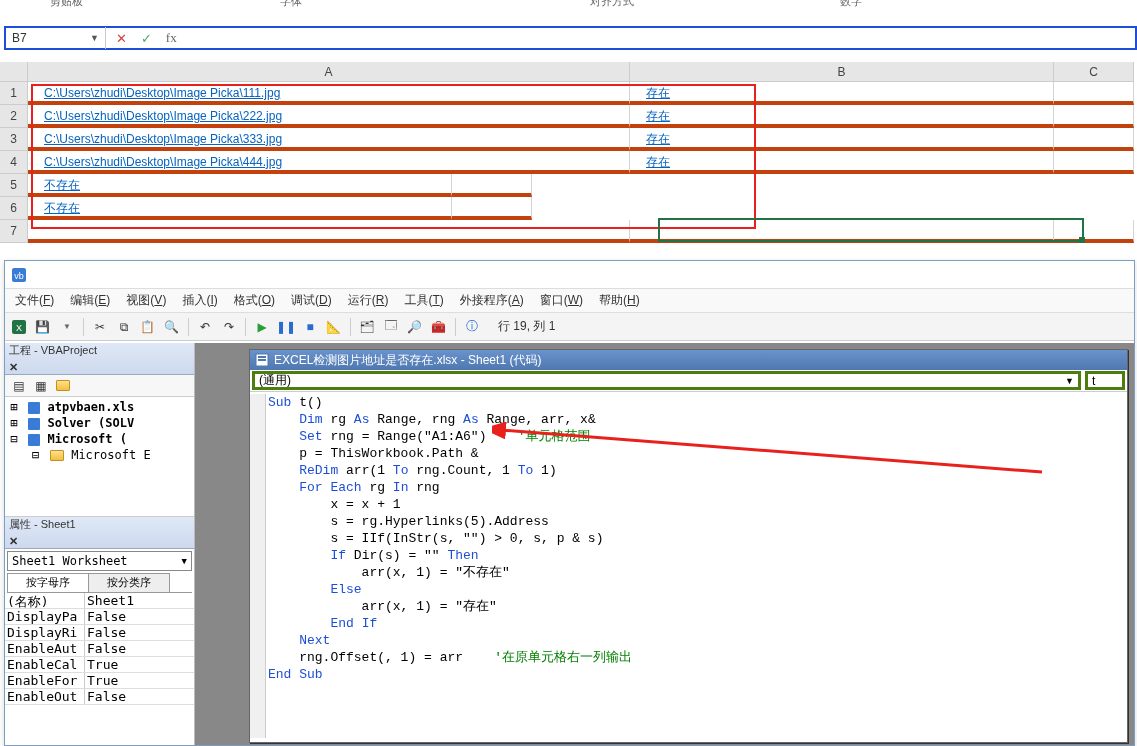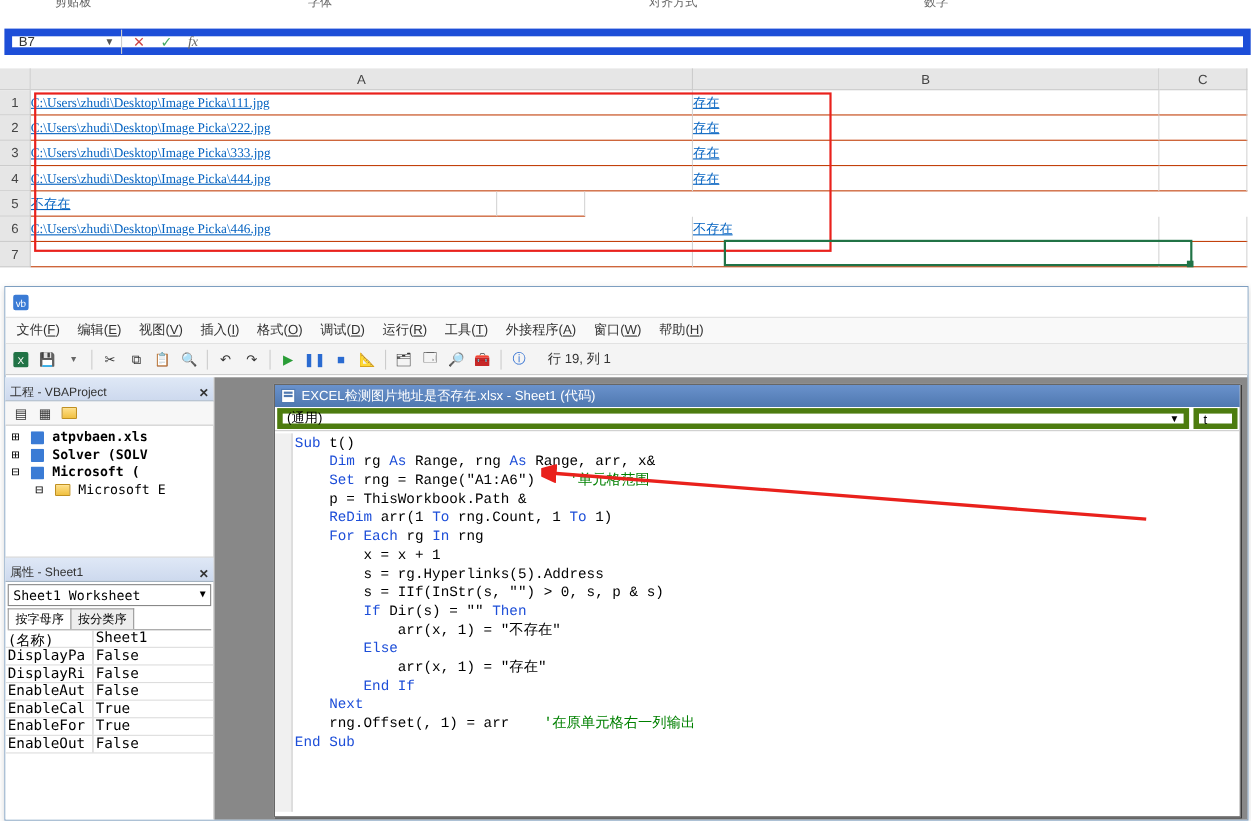--- a/index.html
+++ b/index.html
@@ -3,41 +3,41 @@
 <meta charset="utf-8">
 <style>
   * { box-sizing: border-box; margin: 0; padding: 0; }
   body { font-family: "Microsoft YaHei", Arial, sans-serif; font-size: 12px; background: #fff; overflow: hidden; width: 1137px; height: 746px; position: relative; }
 
   
   .ribbon-frag { position: absolute; top: 0; left: 0; right: 0; height: 8px; color: #666; font-size: 11px; }
   .ribbon-frag span { position: absolute; top: -6px; }
 
   
-  .namebar { position: absolute; top: 26px; left: 4px; right: 0; height: 24px; display: flex; align-items: center; border: 7px solid #1d4ed8; background: #fff;}
+  .namebar { position: absolute; top: 26px; left: 4px; right: 0; height: 24px; display: flex; align-items: center; border: 2px solid #1d4ed8; background: #fff;}
   .namebox { width: 100px; height: 22px; border-right: 1px solid #ccc; padding: 0 6px; display: flex; align-items: center; justify-content: space-between; font-size: 12px; color: #333;}
   .namebox-dd { color: #555; font-size: 9px; }
   .fx-icons { display: flex; align-items: center; gap: 14px; padding: 0 10px; color: #aaa; font-size: 13px;}
   .fx-icons span { cursor: default; }
-  .fx-label { font-style: italic; font-family: "Times New Roman", serif; color: #666; }
+  .fx-label { font-family: "Times New Roman", serif; color: #666; }
   .formula-input { flex: 1; border: none; height: 100%; }
 
   
   .grid-wrap { position: absolute; top: 62px; left: 0; right: 0; height: 190px; background: #fff; overflow: hidden;}
   .corner { position: absolute; top: 0; left: 0; width: 28px; height: 20px; background: #e6e6e6; border-right: 1px solid #ccc; border-bottom: 1px solid #ccc;}
   .colhdrs { position: absolute; top: 0; left: 28px; right: 0; height: 20px; display: flex; }
   .colhdr { background: #e6e6e6; border-right: 1px solid #ccc; border-bottom: 1px solid #ccc; text-align: center; line-height: 20px; color: #444; font-size: 12px;}
   .colA { width: 602px; }
   .colB { width: 424px; }
   .colC { width: 80px; }
   .rowhdrs { position: absolute; top: 20px; left: 0; width: 28px; }
   .rowhdr { height: 23px; background: #e6e6e6; border-right: 1px solid #ccc; border-bottom: 1px solid #ccc; text-align: center; line-height: 23px; color: #444;}
   .cells { position: absolute; top: 20px; left: 28px; right: 0; }
   .row { display: flex; height: 23px; }
-  .cell { border-right: 1px solid #d4d4d4; border-bottom: 1px solid #c2410c; padding: 0 0; line-height: 22px; overflow: hidden; white-space: nowrap; font-family: Liberation Serif, serif;}
+  .cell { border-right: 1px solid #d4d4d4; border-bottom: 4px solid #c2410c; padding: 0 16px; line-height: 22px; overflow: hidden; white-space: nowrap;}
   .cell.A { width: 602px; }
   .cell.B { width: 424px; }
   .cell.C { width: 80px; }
   .hlink { color: #0563c1; text-decoration: underline; cursor: pointer; }
   .redbox { position: absolute; border: 2px solid #e9211c; pointer-events: none; }
   .redbox1 { top: 84px; left: 31px; width: 725px; height: 145px; }
   .sel-b7 { position: absolute; border: 2px solid #217346; pointer-events: none; top: 218px; left: 658px; width: 426px; height: 24px; }
   .sel-b7::after { content:""; position:absolute; right:-3px; bottom:-3px; width:6px; height:6px; background:#217346;}
 
   
@@ -49,43 +49,43 @@
   .vbe-toolbar { height: 28px; display: flex; align-items: center; gap: 4px; padding: 0 4px; border-bottom: 1px solid #ccc; background: #f4f4f4;}
   .tb-btn { width: 20px; height: 20px; display: inline-flex; align-items: center; justify-content: center; font-size: 12px; color: #333; border-radius: 2px;}
   .tb-sep { width: 1px; height: 18px; background: #ccc; margin: 0 2px;}
   .tb-run { color: #2a9d37; }
   .tb-pause { color: #2a6bd1; }
   .tb-stop { color: #2a6bd1; }
   .tb-status { margin-left: 12px; color: #333; }
 
   .vbe-body { position: absolute; top: 82px; left: 0; right: 0; bottom: 0; display: flex; }
   .vbe-left { width: 190px; border-right: 1px solid #bbb; display: flex; flex-direction: column; background: #fff;}
-  .pane-title { height: 22px; background: linear-gradient(#dfe8f6,#cdd9ee); border-bottom: 1px solid #9ab; display: flex; align-items: flex-end; justify-content: space-between; padding: 0 4px; font-size: 11px; color: #333;}
+  .pane-title { height: 32px; background: linear-gradient(#dfe8f6,#cdd9ee); border-bottom: 1px solid #9ab; display: flex; align-items: flex-start; justify-content: space-between; padding: 0 4px; font-size: 11px; color: #333; flex-direction: column;}
   .pane-title .x { font-family: Arial; font-weight: bold; color: #333; cursor: pointer;}
   .proj-tb { height: 22px; border-bottom: 1px solid #ccc; background: #f7f7f7; display: flex; align-items: center; gap: 2px; padding: 0 4px;}
   .proj-tree { flex: 0 0 120px; overflow: hidden; font-family: "NSimSun","SimSun",monospace; font-size: 12px; padding: 2px 2px; border-bottom: 1px solid #ccc; line-height: 16px;}
   .tree-row { white-space: nowrap; }
   .tree-icon { display:inline-block; width:14px; text-align:center;}
   .bold { font-weight: bold; }
 
   .prop-pane { flex: 1; display: flex; flex-direction: column;}
   .prop-combo { height: 20px; border: 1px solid #888; margin: 2px; font-family: "NSimSun",monospace; font-size: 12px; display:flex; align-items:center; justify-content:space-between; padding: 0 4px;}
   .prop-tabs { height: 20px; display: flex; border-bottom: 1px solid #999; margin: 0 2px; font-size: 11px;}
-  .prop-tab { border: 1px solid #999; border-bottom: none; padding: 1px 6px; background: #fff; margin-right: -1px;}
+  .prop-tab { border: 1px solid #999; border-bottom: none; padding: 1px 18px; background: #fff; margin-right: -1px;}
   .prop-tab.inactive { background: #eee;}
   .prop-grid { flex:1; overflow: hidden; font-family: "NSimSun",monospace; font-size: 13px;}
   .prop-row { display:flex; height: 16px; border-bottom: 1px solid #ddd;}
   .prop-k { width: 80px; border-right: 1px solid #ccc; padding: 0 2px; overflow: hidden;}
   .prop-v { flex:1; padding: 0 2px;}
 
   .vbe-right { flex: 1; position: relative; background: #888; padding: 6px 2px 19px 54px;}
   .code-win { position: absolute; top: 6px; left: 54px; right: 6px; bottom: 2px; background: #fff; border: 1px solid #666; box-shadow: 1px 1px 0 #333;}
   .code-title { height: 20px; background: linear-gradient(#6a92cc,#4f78b0); color: #fff; display:flex; align-items:center; padding: 0 4px; gap:4px; font-size: 12px;}
   .code-dd-row { height: 22px; display:flex; border-bottom: 1px solid #ccc;}
-  .code-dd { border: 5px solid #4d7c0f; margin: 1px 2px; font-size: 12px; display:flex; align-items:center; justify-content:space-between; padding: 0 4px; background: #fff;}
+  .code-dd { border: 3px solid #4d7c0f; margin: 1px 2px; font-size: 12px; display:flex; align-items:center; justify-content:space-between; padding: 0 4px; background: #fff;}
   .code-dd.left { flex:1;}
   .code-dd.right { width: 40px;}
   .code-area { position: absolute; top: 44px; left: 18px; right: 4px; bottom: 4px; font-family: "NSimSun","SimSun","Courier New",monospace; font-size: 13px; line-height: 17px; white-space: pre; overflow: hidden; color: #000;}
   .code-gutter { position:absolute; top:44px; left:0; width:16px; bottom:4px; background:#f0f0f0; border-right:1px solid #ccc;}
   .kw { color: #1d4ed8; }
   .cm { color: #008000; }
 
   
   .arrow-svg { position: absolute; pointer-events: none; }
 
@@ -149,21 +149,20 @@
       <div class="row">
         <div class="cell A"><span class="hlink">C:\Users\zhudi\Desktop\Image Picka\444.jpg</span></div>
         <div class="cell B"><span class="hlink">存在</span></div>
         <div class="cell C"></div>
       </div>
       <div class="row">
         <div class="cell B"><span class="hlink">不存在</span></div>
         <div class="cell C"></div>
       </div>
       <div class="row">
-        <div class="cell A"><span class="hlink">C:\Users\zhudi\Desktop\Image Picka\446.jpg</span></div>
         <div class="cell B"><span class="hlink">不存在</span></div>
         <div class="cell C"></div>
       </div>
       <div class="row">
         <div class="cell A"></div>
         <div class="cell B"></div>
         <div class="cell C"></div>
       </div>
     </div>
 </div>

